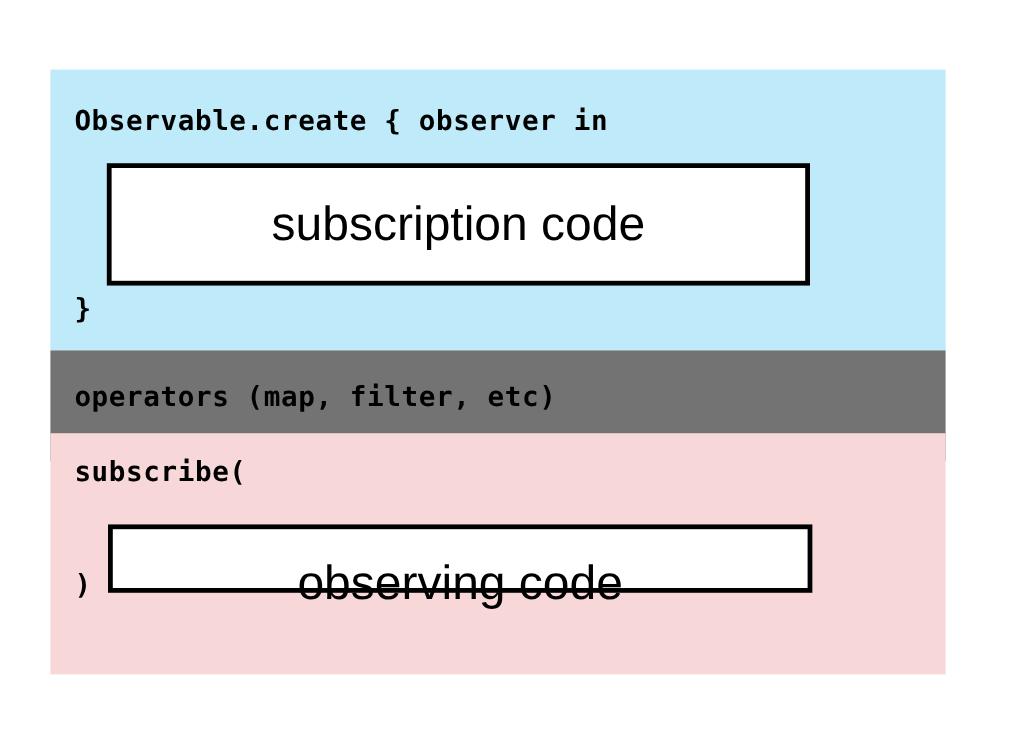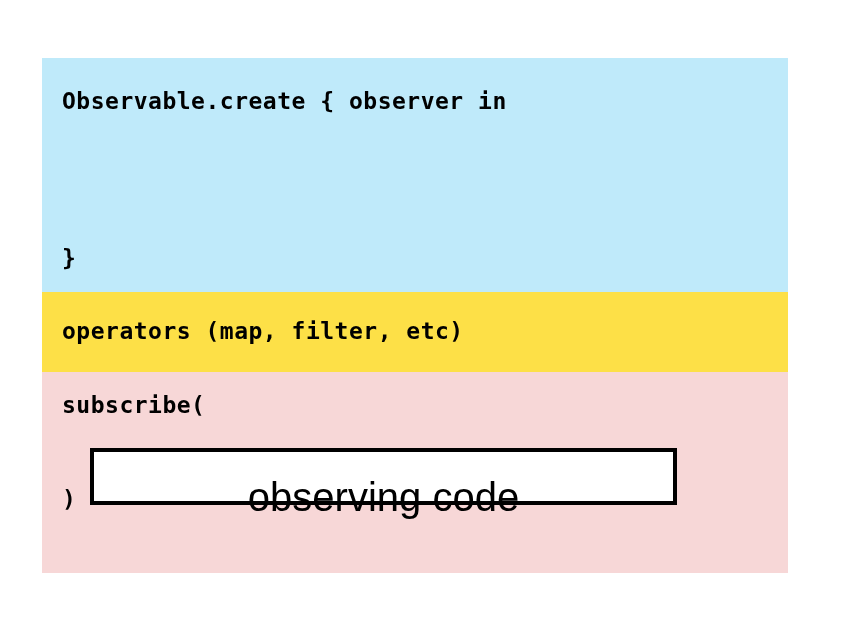--- a/index.html
+++ b/index.html
@@ -27,25 +27,25 @@
   
   #band-create {
     top: 58px;
     height: 234px;
     background: #bfeafa;
   }
   
   #band-operators {
     top: 292px;
     height: 92px;
-    background: #fde047;
+    background: #737373;
   }
   
   #band-subscribe {
-    top: 372px;
+    top: 361px;
     height: 201px;
     background: #f7d7d7;
   }
 
   .code-line {
     position: absolute;
     font-family: "DejaVu Sans Mono", "Liberation Mono", monospace;
     font-weight: bold;
     font-size: 23px;
     line-height: 23px;
@@ -104,20 +104,23 @@
   }
 </style>
 </head>
 <body>
 
 <div id="canvas">
 
   <div class="band" id="band-create">
     <div class="code-line" id="create-open-line">Observable.create { observer in</div>
 
+    <div class="code-box" id="subscription-code-box">
+      <span class="code-box-label">subscription code</span>
+    </div>
 
     <div class="code-line" id="create-close-line">}</div>
   </div>
 
   <div class="band" id="band-operators">
     <div class="code-line" id="operators-line">operators (map, filter, etc)</div>
   </div>
 
   <div class="band" id="band-subscribe">
     <div class="code-line" id="subscribe-open-line">subscribe(</div>

